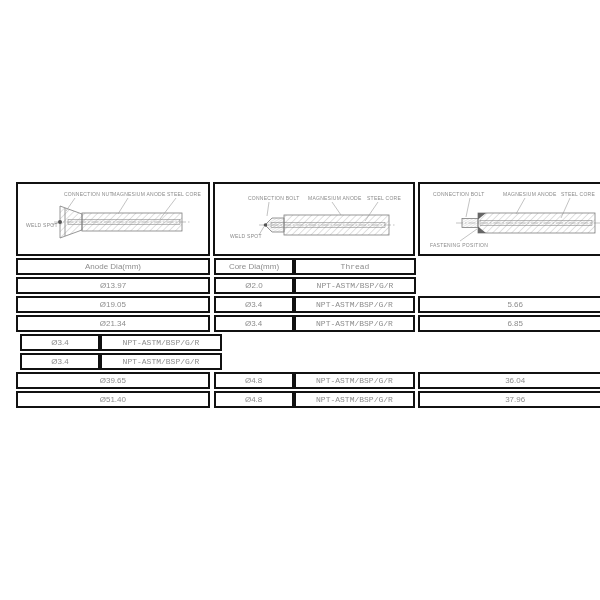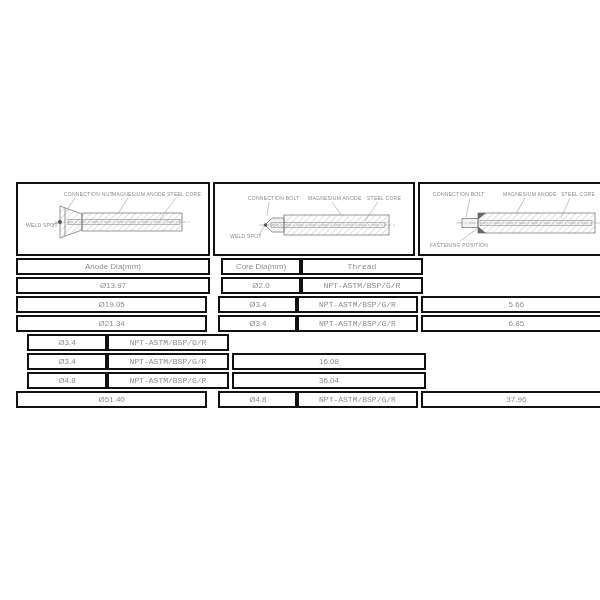--- a/index.html
+++ b/index.html
@@ -54,21 +54,21 @@
     background: #fff;
     height: 17px;
     display: flex;
     align-items: center;
     justify-content: center;
     font-size: 8px;
     color: #8d8d8d;
     white-space: nowrap;
   }
   .c1 { width: 194px; }
-  .c2 { width: 80px; margin-left: 11px; }
+  .c2 { width: 80px; margin-left: 4px; }
   .c3 { width: 122px; font-family: Liberation Mono, monospace; }
   .c4 { width: 194px; margin-left: 3px; }
 </style>
 </head>
 <body>
 
 <div class="sheet">
 
   <div class="diagrams">
 
@@ -182,24 +182,24 @@
     </div>
 
     <div class="trow">
       <div class="cell c2">Ø3.4</div>
       <div class="cell c3">NPT-ASTM/BSP/G/R</div>
     </div>
 
     <div class="trow">
       <div class="cell c2">Ø3.4</div>
       <div class="cell c3">NPT-ASTM/BSP/G/R</div>
-      <div class="cell c4">16.08</div>
-    </div>
-
-    <div class="trow">
+    </div>
+
+    <div class="trow">
+      <div class="cell c1">Ø39.65</div>
       <div class="cell c2">Ø4.8</div>
       <div class="cell c3">NPT-ASTM/BSP/G/R</div>
       <div class="cell c4">36.04</div>
     </div>
 
     <div class="trow">
       <div class="cell c1">Ø51.40</div>
       <div class="cell c2">Ø4.8</div>
       <div class="cell c3">NPT-ASTM/BSP/G/R</div>
       <div class="cell c4">37.96</div>

